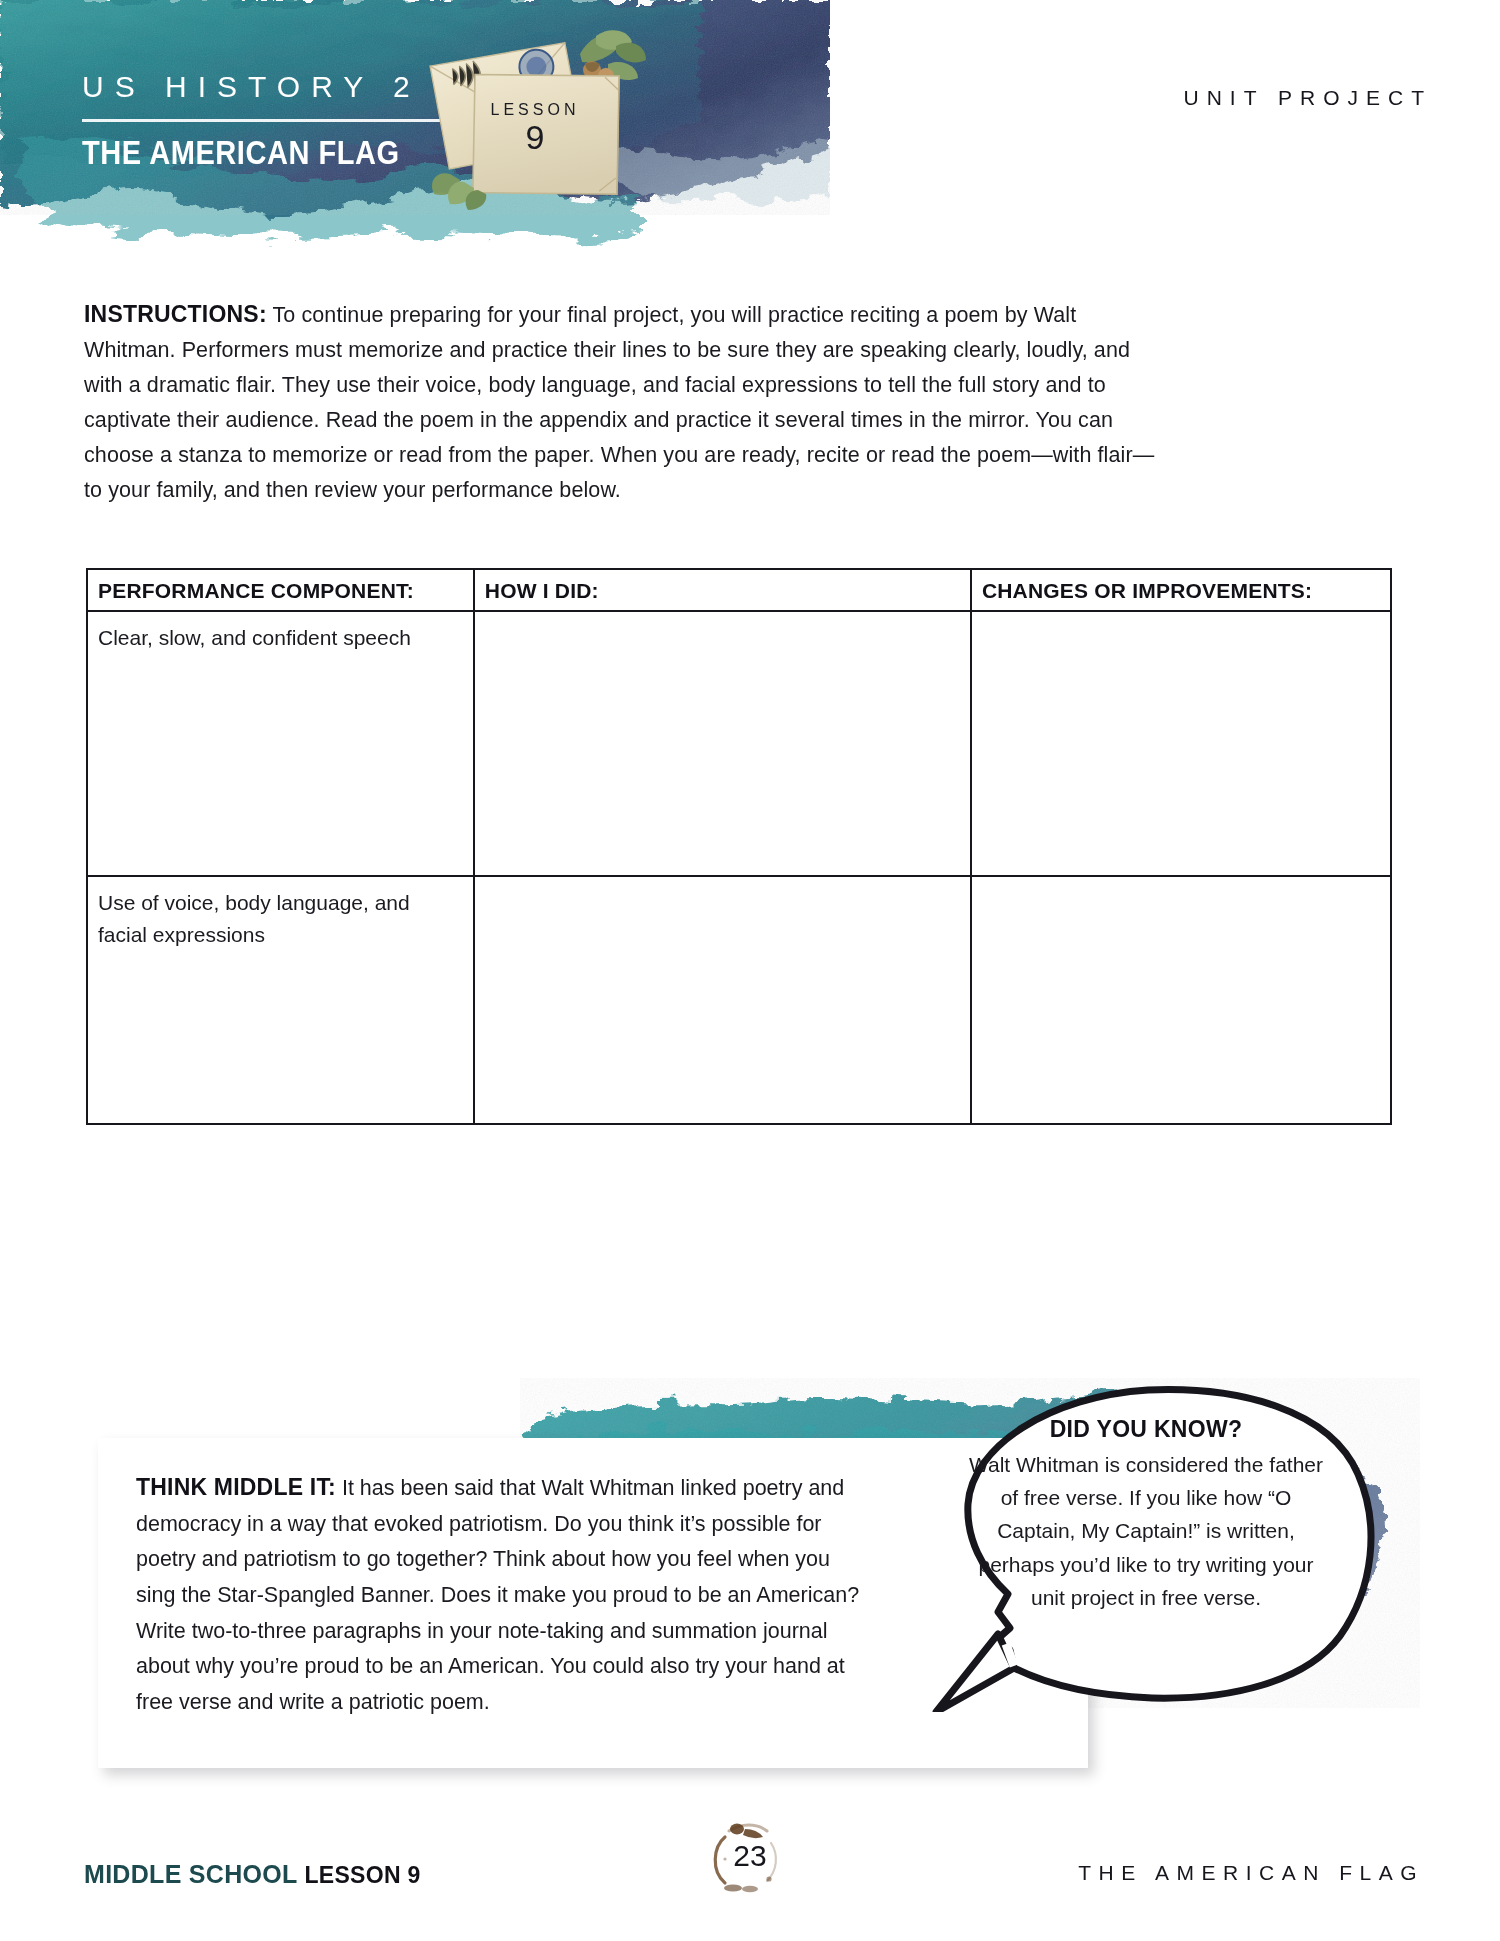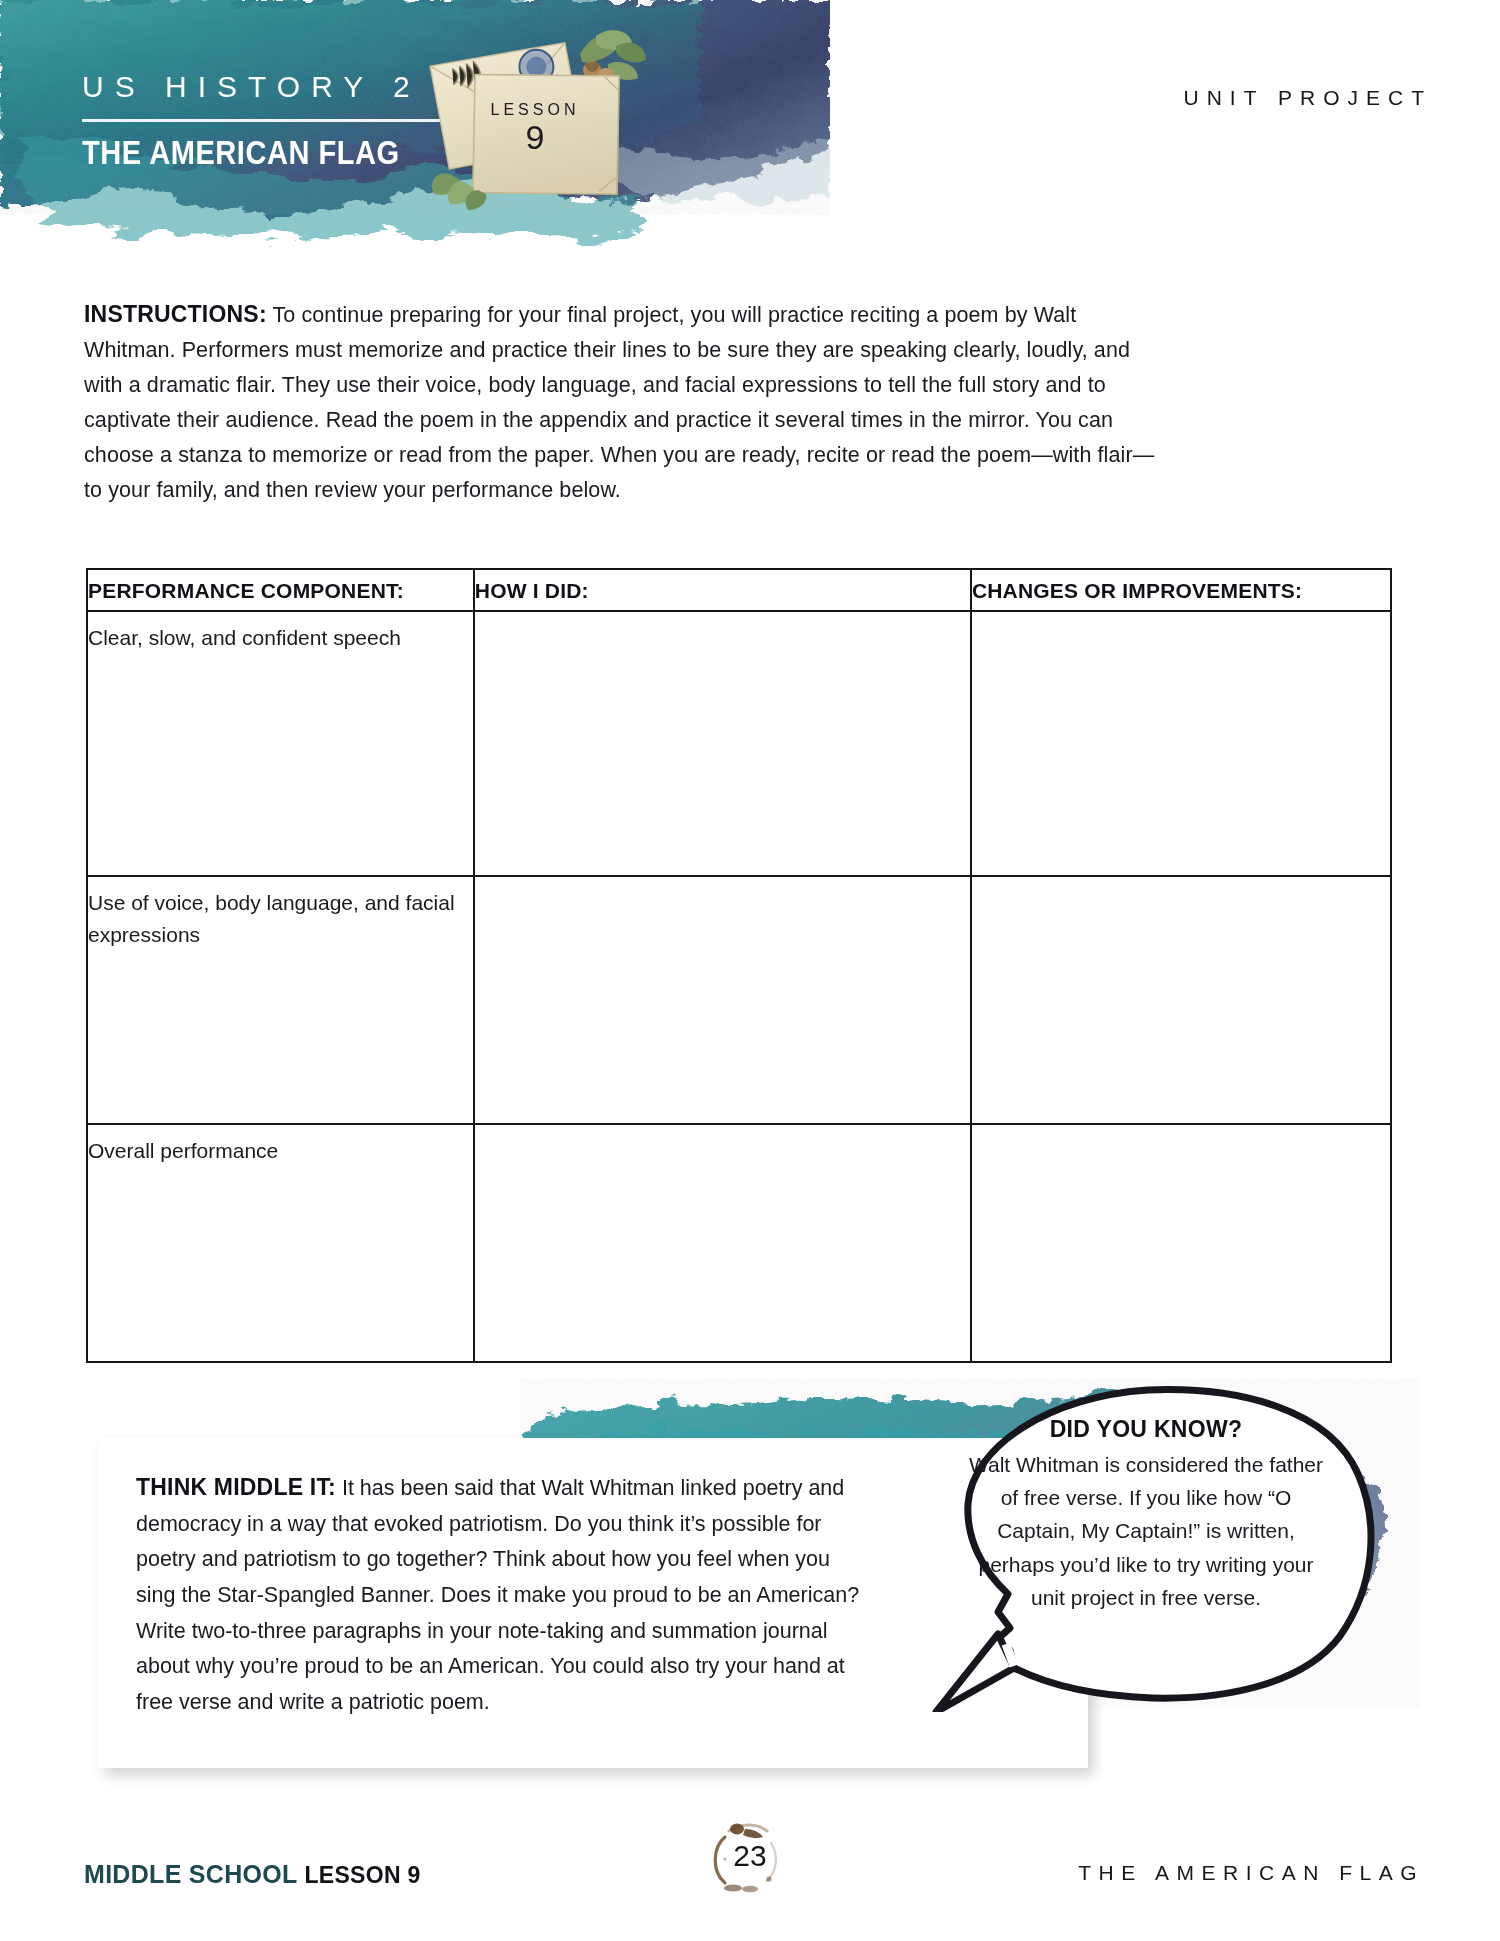--- a/index.html
+++ b/index.html
@@ -138,21 +138,21 @@
     position: absolute;
     top: 568px;
     left: 86px;
     width: 1306px;
     border-collapse: collapse;
     table-layout: fixed;
   }
   .tbl td, .tbl th {
     border: 2.5px solid #16161c;
     vertical-align: top;
-    padding: 10px 12px 8px 0;
+    padding: 10px 12px 8px 10px;
     text-align: left;
   }
   .tbl th {
     font-family: "Liberation Sans Narrow", "Liberation Sans", sans-serif;
     font-weight: 700;
     font-size: 21px;
     letter-spacing: .2px;
     color: #111117;
     height: 40px;
     padding-top: 9px;
@@ -422,25 +422,20 @@
       <tr class="row-tall">
         <td>Clear, slow, and confident speech</td>
         <td></td>
         <td></td>
       </tr>
       <tr class="row-mid">
         <td>Use of voice, body language, and facial expressions</td>
         <td></td>
         <td></td>
       </tr>
-      <tr class="row-last">
-        <td>Overall performance</td>
-        <td></td>
-        <td></td>
-      </tr>
     </tbody>
   </table>
 
   <div class="bottom-splash">
     <svg width="900" height="330" viewBox="0 0 900 330" xmlns="http://www.w3.org/2000/svg" aria-hidden="true">
       <defs>
         <linearGradient id="bs1" x1="0" y1="0" x2="1" y2="0.8">
           <stop offset="0%" stop-color="#2fa0a4"></stop>
           <stop offset="35%" stop-color="#2b8c96"></stop>
           <stop offset="70%" stop-color="#51688f"></stop>

